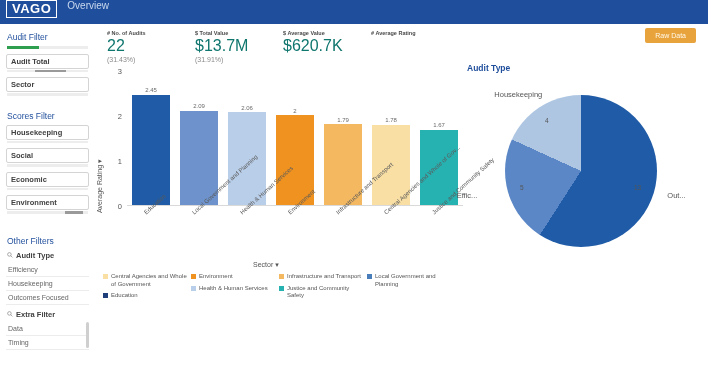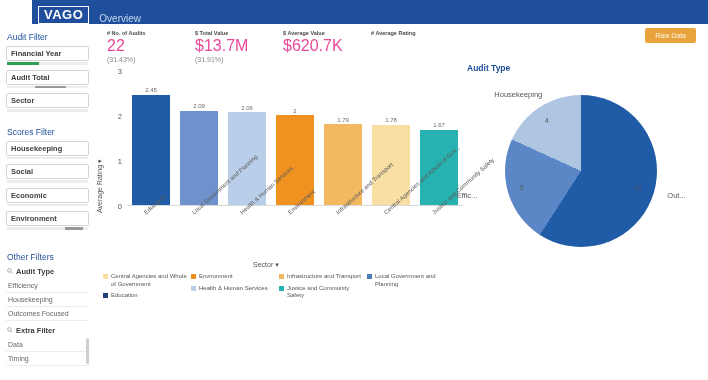--- a/index.html
+++ b/index.html
@@ -6,21 +6,21 @@
   html,body { width:708px; height:380px; overflow:hidden; }
   body {
     font-family: "Liberation Sans", sans-serif;
     background:#ffffff;
     color:#3c3c3c;
     font-size:8px;
   }
   
   #topbar {
     height:24px; background:#1f4e9c;
-    display:flex; align-items:flex-end; padding-left:6px; gap:10px;margin-left:32px;
+    display:flex; align-items:flex-start; padding-left:6px; gap:10px;
   }
   #logo {
     border:1.6px solid #ffffff; color:#ffffff;
     font-size:13px; font-weight:bold; letter-spacing:0.5px;
     padding:0px 5px 1px 5px; line-height:15px;
     font-family:"Liberation Sans", sans-serif;
   }
   #page-title { color:#c9d9ef; font-size:10px; }
   
   #body-wrap { display:flex; height:356px; }
@@ -54,21 +54,21 @@
   }
   .scroll-holder { position:relative; }
   .scrollbar {
     position:absolute; right:0px; top:0px; width:3px; height:26px;
     background:#cfcfcf; border-radius:2px;
   }
   
   #kpis { display:flex; padding:6px 0 0 12px; }
   .kpi { width:88px; }
   .kpi-label { font-size:5.5px; font-weight:bold; color:#4a4a4a; margin-bottom:1px; }
-  .kpi-value { font-size:16px; color:#ec4899; letter-spacing:0px; }
+  .kpi-value { font-size:16px; color:#0f766e; letter-spacing:0px; }
   .kpi-sub { font-size:7px; color:#8a8a8a; margin-top:1px; }
   #rawdata {
     position:absolute; right:12px; top:4px;
     background:#e8a33d; color:#fff8e8; font-size:7px;
     border:none; border-radius:2px; padding:4px 10px;
   }
   
   #charts { display:flex; }
   #barpanel { width:372px; position:relative; height:260px; }
   #piepanel { flex:1; position:relative; height:260px; }
@@ -126,23 +126,20 @@
   <div id="page-title">Overview</div>
 </div>
 
 <div id="body-wrap">
 
   <div id="sidebar">
 
     <div class="side-head">Audit Filter</div>
 
     <div>
-      <div class="filter-box">
-        <span>Financial Year</span>
-      </div>
       <div class="slider-track">
         <div class="slider-fill" style="left:0%;width:40%;background:#2e9e4f"></div>
       </div>
     </div>
 
     <div>
       <div class="filter-box">
         <span>Audit Total</span>
       </div>
       <div class="slider-track">

